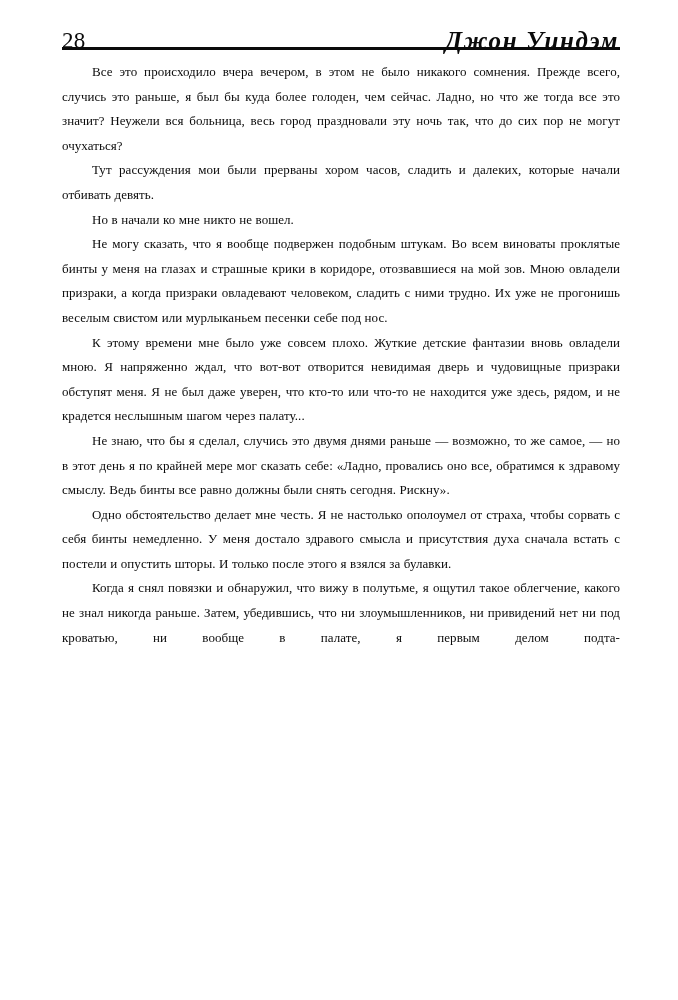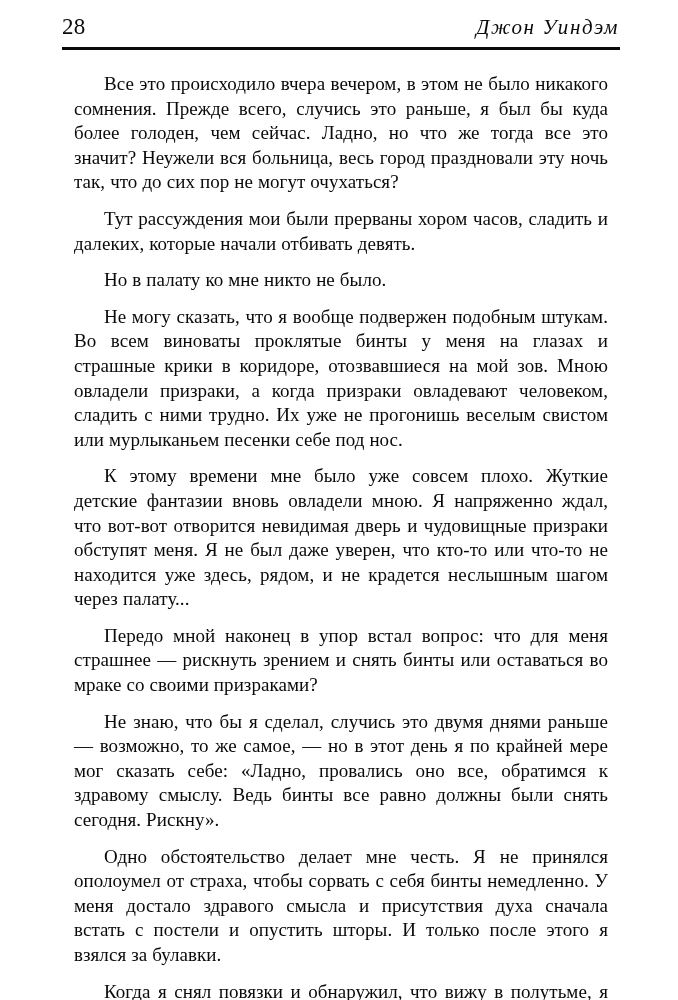--- a/index.html
+++ b/index.html
@@ -16,58 +16,58 @@
   }
   .page {
     position: relative;
     width: 678px;
     height: 1000px;
     background: #ffffff;
   }
   .running-head {
     position: absolute;
     left: 62px;
-    top: 10px;
+    top: 24px;
     width: 558px;
     height: 30px;
     display: flex;
     align-items: flex-end;
     justify-content: space-between;
   }
   .folio {
     font-size: 23px;
     line-height: 26px;
     font-weight: 400;
     letter-spacing: 0.3px;
   }
   .author {
-    font-size: 21px;
+    font-size: 25px;
     line-height: 26px;
     font-style: italic;
-    font-weight: 400;
+    font-weight: 700;
     letter-spacing: 1.6px;
     padding-right: 1px;
   }
   .head-rule {
     position: absolute;
     left: 62px;
     top: 47px;
     width: 558px;
     height: 3px;
     background: #0a0a0a;
   }
   .textblock {
     position: absolute;
     left: 62px;
     top: 60px;
     width: 558px;
   }
   .textblock p {
-    margin: 12px;
-    font-size: 19px;
+    margin: 0;
+    font-size: 13px;
     line-height: 24.6px;
     text-align: justify;
     text-indent: 30px;
     letter-spacing: 0.05px;
     word-spacing: 0.2px;
     -webkit-hyphens: none;
     hyphens: none;
   }
   .textblock p:last-child {
     text-align-last: justify;
@@ -81,22 +81,21 @@
   <div class="running-head">
     <span class="folio">28</span>
     <span class="author">Джон Уиндэм</span>
   </div>
 
   <div class="head-rule"></div>
 
   <div class="textblock">
     <p>Все это происходило вчера вечером, в этом не было никакого сомнения. Прежде всего, случись это раньше, я был бы куда более голоден, чем сейчас. Ладно, но что же тогда все это значит? Неужели вся больница, весь город праздновали эту ночь так, что до сих пор не могут очухаться?</p>
     <p>Тут рассуждения мои были прерваны хором часов, сладить и далеких, которые начали отбивать девять.</p>
-    <p>Но в палату ко мне никто не было.</p>
+    <p>Но в начали ко мне никто не вошел.</p>
     <p>Не могу сказать, что я вообще подвержен подобным штукам. Во всем виноваты проклятые бинты у меня на глазах и страшные крики в коридоре, отозвавшиеся на мой зов. Мною овладели призраки, а когда призраки овладевают человеком, сладить с ними трудно. Их уже не прогонишь веселым свистом или мурлыканьем песенки себе под нос.</p>
     <p>К этому времени мне было уже совсем плохо. Жуткие детские фантазии вновь овладели мною. Я напряженно ждал, что вот-вот отворится невидимая дверь и чудовищные призраки обступят меня. Я не был даже уверен, что кто-то или что-то не находится уже здесь, рядом, и не крадется неслышным шагом через палату...</p>
-    <p>Передо мной наконец в упор встал вопрос: что для меня страшнее — рискнуть зрением и снять бинты или оставаться во мраке со своими призраками?</p>
     <p>Не знаю, что бы я сделал, случись это двумя днями раньше — возможно, то же самое, — но в этот день я по крайней мере мог сказать себе: «Ладно, провались оно все, обратимся к здравому смыслу. Ведь бинты все равно должны были снять сегодня. Рискну».</p>
-    <p>Одно обстоятельство делает мне честь. Я не принялся ополоумел от страха, чтобы сорвать с себя бинты немедленно. У меня достало здравого смысла и присутствия духа сначала встать с постели и опустить шторы. И только после этого я взялся за булавки.</p>
+    <p>Одно обстоятельство делает мне честь. Я не настолько ополоумел от страха, чтобы сорвать с себя бинты немедленно. У меня достало здравого смысла и присутствия духа сначала встать с постели и опустить шторы. И только после этого я взялся за булавки.</p>
     <p>Когда я снял повязки и обнаружил, что вижу в полутьме, я ощутил такое облегчение, какого не знал никогда раньше. Затем, убедившись, что ни злоумышленников, ни привидений нет ни под кроватью, ни вообще в палате, я первым делом подта-</p>
   </div>
 
 </div>
 
 </body></html>

